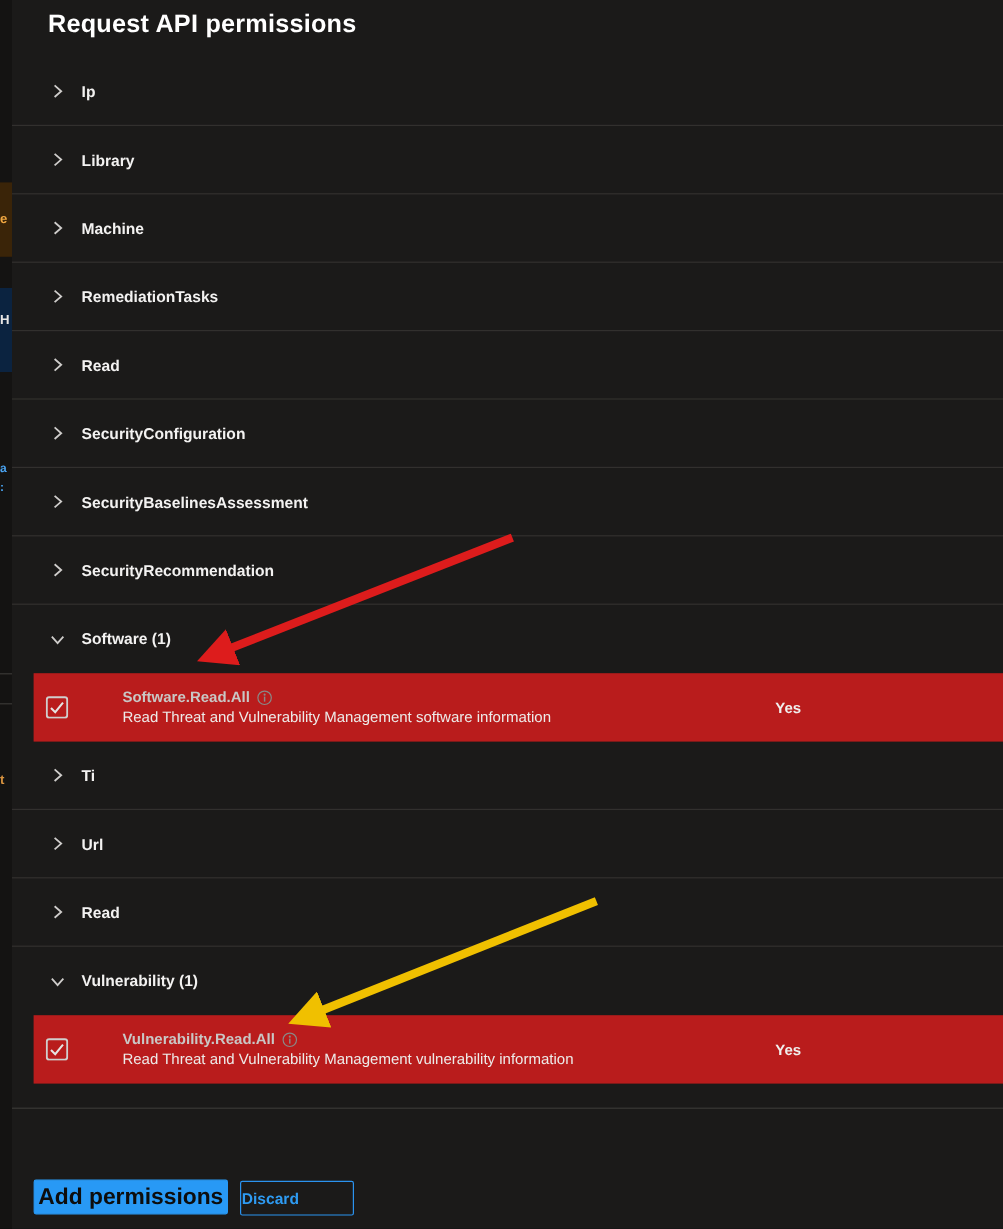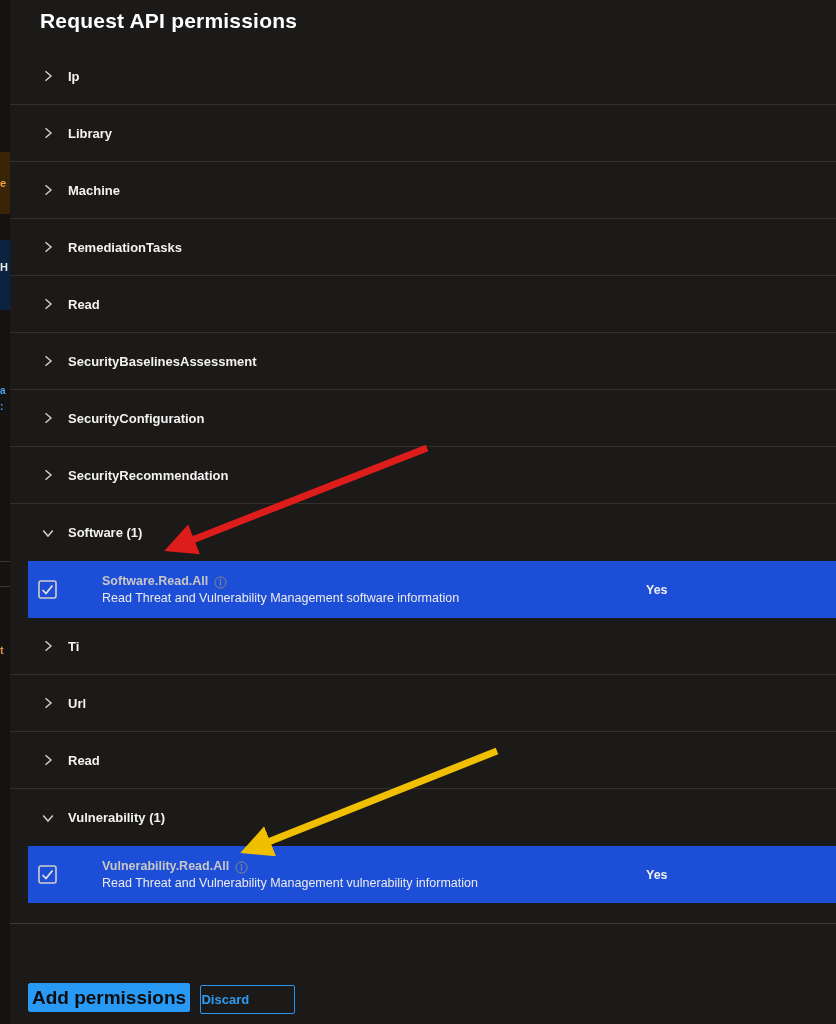--- a/index.html
+++ b/index.html
@@ -18,21 +18,21 @@
   .panel { position:absolute; left:10px; top:0; width:826px; height:1024px; background:#1b1a19; }
 
   .panel-title { padding:9px 0 0 30px; height:48px; font-size:21px; font-weight:700; color:#ffffff; letter-spacing:.2px; }
 
   .row { height:57px; display:flex; align-items:center; padding-left:30px; position:relative; }
   .row.cat { border-bottom:1px solid #32302e; cursor:pointer; }
   .row.exp-header { border-bottom:none; }
   .chev { width:16px; height:16px; display:inline-block; flex:0 0 16px; }
   .cat-label { margin-left:12px; font-size:13px; font-weight:600; color:#f3f2f1; }
 
-  .perm-row { height:57px; margin-left:18px; background:#1d4ed8; display:flex; align-items:center;
+  .perm-row { height:57px; margin-left:18px; background:#b91c1c; display:flex; align-items:center;
               padding-left:10px; position:relative; cursor:pointer; }
   .checkbox { width:19px; height:19px; flex:0 0 19px; display:inline-block; }
   .perm-text { margin-left:45px; }
   .perm-name-line { display:flex; align-items:center; gap:6px; }
   .perm-name { font-size:12.5px; font-weight:600; color:#c9c7c5; }
   .info-icon { width:13px; height:13px; display:inline-block; }
   .perm-desc { margin-top:3px; font-size:12.5px; color:#edebe9; }
   .perm-consent { position:absolute; left:618px; top:50%; transform:translateY(-50%);
                   font-size:12.5px; font-weight:600; color:#f0efed; }
 
@@ -94,27 +94,27 @@
     <div class="row cat">
       <span class="chev"><svg width="16" height="16">
             <path d="M5.5,3.2 L11,8 L5.5,12.8" stroke="#cfcdcb" stroke-width="1.5" fill="none"></path>
           </svg></span>
       <span class="cat-label">Read</span>
     </div>
     <div class="row cat">
       <span class="chev"><svg width="16" height="16">
             <path d="M5.5,3.2 L11,8 L5.5,12.8" stroke="#cfcdcb" stroke-width="1.5" fill="none"></path>
           </svg></span>
+      <span class="cat-label">SecurityConfiguration</span>
+    </div>
+    <div class="row cat">
+      <span class="chev"><svg width="16" height="16">
+            <path d="M5.5,3.2 L11,8 L5.5,12.8" stroke="#cfcdcb" stroke-width="1.5" fill="none"></path>
+          </svg></span>
       <span class="cat-label">SecurityBaselinesAssessment</span>
-    </div>
-    <div class="row cat">
-      <span class="chev"><svg width="16" height="16">
-            <path d="M5.5,3.2 L11,8 L5.5,12.8" stroke="#cfcdcb" stroke-width="1.5" fill="none"></path>
-          </svg></span>
-      <span class="cat-label">SecurityConfiguration</span>
     </div>
     <div class="row cat">
       <span class="chev"><svg width="16" height="16">
             <path d="M5.5,3.2 L11,8 L5.5,12.8" stroke="#cfcdcb" stroke-width="1.5" fill="none"></path>
           </svg></span>
       <span class="cat-label">SecurityRecommendation</span>
     </div>
 
     <div class="row exp-header">
       <span class="chev"><svg width="16" height="16">

